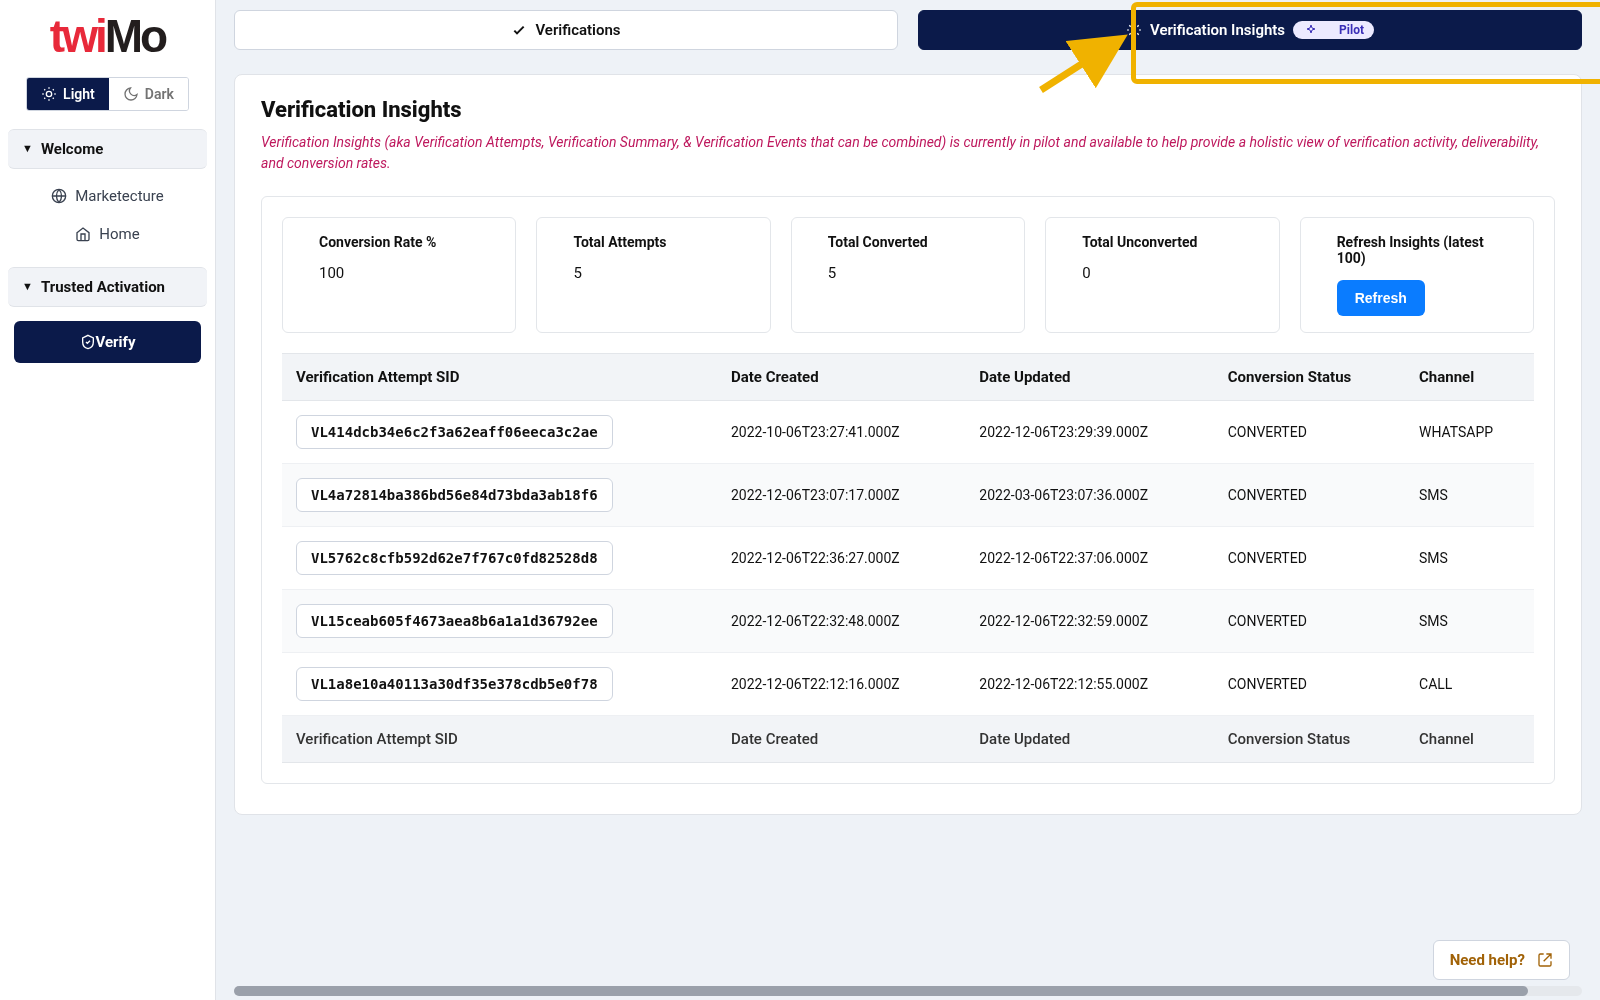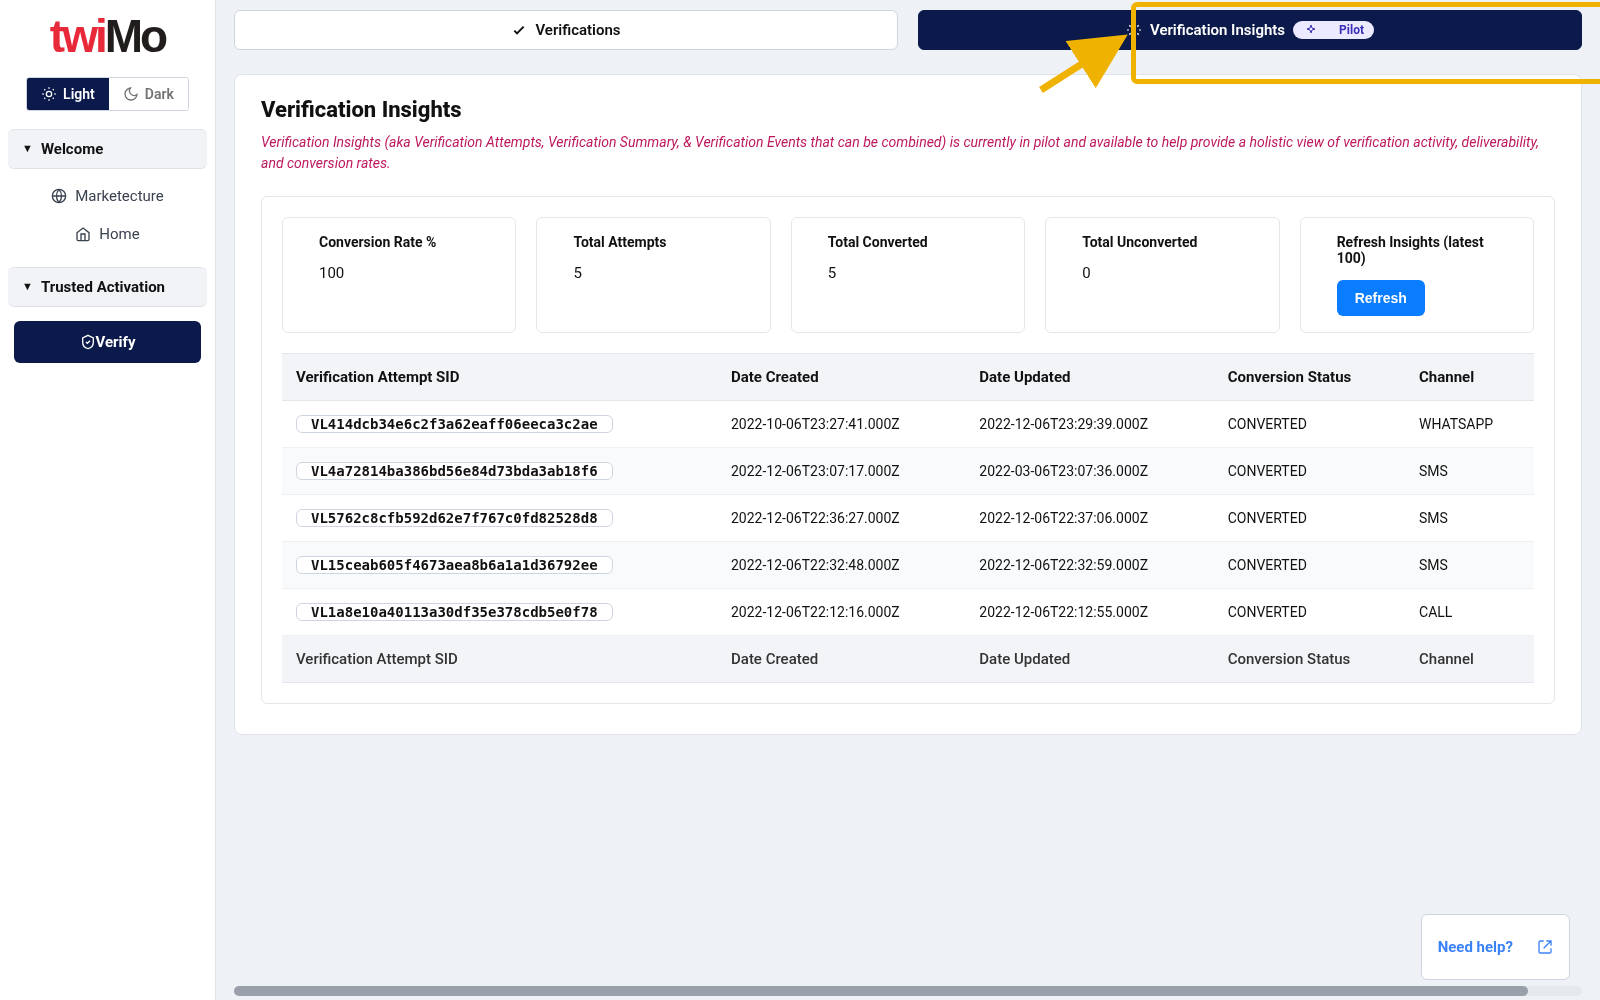--- a/index.html
+++ b/index.html
@@ -125,29 +125,29 @@
     padding:14px 14px; border-top:1px solid #e3e6ea; border-bottom:1px solid #e3e6ea;
     font-size:15px;
   }
   table.data tfoot th { font-weight:500; color:#333;}
   table.data tbody td {
     padding:14px 14px; border-bottom:1px solid #eef0f3; color:#111;
   }
   table.data tbody tr:nth-child(even) td { background:#f9fafb;}
   .sid-chip {
     display:inline-block; border:1px solid #cfd5df; border-radius:6px;
-    padding:0 14px; font-family: ui-monospace, Menlo, Consolas, monospace;
+    padding:8px 14px; font-family: ui-monospace, Menlo, Consolas, monospace;
     font-size:14px; font-weight:700; color:#111; background:#fff; cursor:pointer;
   }
 
   .need-help {
     position:absolute; right:30px; bottom:20px;
     background:#fff; border:1px solid #cfd5df; border-radius:6px;
-    padding:23px 16px; font-weight:700; font-size:15px; color:#3b82f6;
-    display:flex; align-items:center; gap:24px; cursor:pointer;
+    padding:10px 16px; font-weight:700; font-size:15px; color:#a16207;
+    display:flex; align-items:center; gap:12px; cursor:pointer;
   }
 
   .hscroll {
     position:absolute; left:18px; right:18px; bottom:4px; height:10px;
     background:#e5e8ec; border-radius:6px;
   }
   .hscroll .thumb { position:absolute; left:0; width:96%; top:0; bottom:0; background:#9aa0aa; border-radius:6px;}
 
   .chev { font-size:11px;}
   svg.ico { width:16px; height:16px; flex:0 0 16px; }

